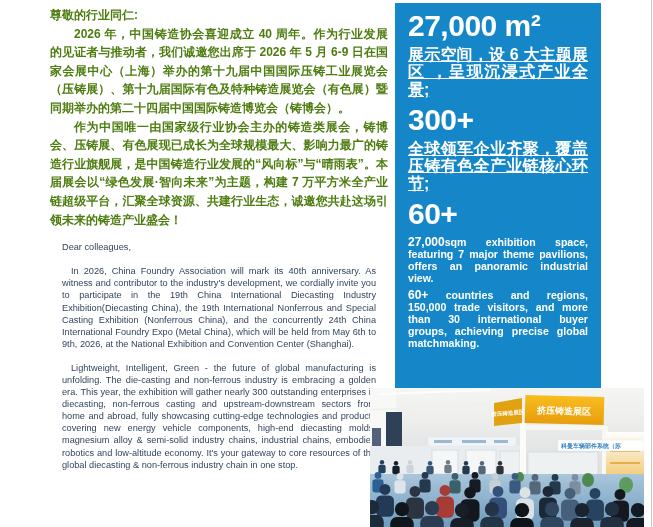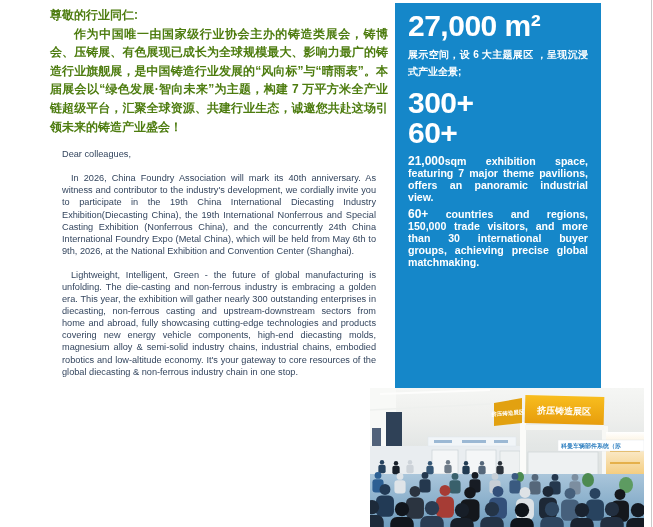--- a/index.html
+++ b/index.html
@@ -25,22 +25,23 @@
   
   .stats-panel{
     position:absolute;left:395px;top:3px;width:206px;height:498px;
     background:#1587c9;color:#ffffff;box-sizing:border-box;
     padding:8px 13px 0 13px;overflow:hidden;
   }
   .stat-num{
     font-size:30px;font-weight:bold;line-height:1.02;letter-spacing:-0.5px;
   }
   .stat-desc{
-    font-size:10px;font-weight:bold;line-height:17.5px;margin:4px 0 7px 0;
+    font-size:16px;font-weight:bold;line-height:17.5px;margin:4px 0 7px 0;
     text-align:justify;
+    text-decoration:underline;
   }
   .stats-en{margin-top:6px;}
   .stats-en p{
     margin:0 0 4px 0;font-size:10.6px;font-weight:bold;line-height:12.2px;
     text-align:justify;word-spacing:1px;
   }
   .stats-en .lead{font-size:12px;}
   
   .photo{
     position:absolute;left:370px;top:388px;width:274px;height:139px;overflow:hidden;
@@ -51,40 +52,42 @@
   .page-edge{
     position:absolute;left:651px;top:0;width:1px;height:527px;background:#c9c9c9;
   }
 </style>
 </head>
 <body>
 
 <div class="letter">
   <div class="letter-cn">
     <p>尊敬的行业同仁:</p>
+    <p class="indent">2026 年，中国铸造协会喜迎成立 40 周年。作为行业发展的见证者与推动者，我们诚邀您出席于 2026 年 5 月 6-9 日在国家会展中心（上海）举办的第十九届中国国际压铸工业展览会（压铸展）、第十九届国际有色及特种铸造展览会（有色展）暨同期举办的第二十四届中国国际铸造博览会（铸博会）。</p>
     <p class="indent">作为中国唯一由国家级行业协会主办的铸造类展会，铸博会、压铸展、有色展现已成长为全球规模最大、影响力最广的铸造行业旗舰展，是中国铸造行业发展的“风向标”与“晴雨表”。本届展会以“绿色发展·智向未来”为主题，构建 7 万平方米全产业链超级平台，汇聚全球资源、共建行业生态，诚邀您共赴这场引领未来的铸造产业盛会！</p>
   </div>
   <div class="letter-en">
     <p class="salut">Dear colleagues,</p>
     <p>In 2026, China Foundry Association will mark its 40th anniversary. As witness and contributor to the industry's development, we cordially invite you to participate in the 19th China International Diecasting Industry Exhibition(Diecasting China), the 19th International Nonferrous and Special Casting Exhibition (Nonferrous China), and the concurrently 24th China International Foundry Expo (Metal China), which will be held from May 6th to 9th, 2026, at the National Exhibition and Convention Center (Shanghai).</p>
     <p>Lightweight, Intelligent, Green - the future of global manufacturing is unfolding. The die-casting and non-ferrous industry is embracing a golden era. This year, the exhibition will gather nearly 300 outstanding enterprises in diecasting, non-ferrous casting and upstream-downstream sectors from home and abroad, fully showcasing cutting-edge technologies and products covering new energy vehicle components, high-end diecasting molds, magnesium alloy &amp; semi-solid industry chains, industrial chains, embodied robotics and low-altitude economy. It's your gateway to core resources of the global diecasting &amp; non-ferrous industry chain in one stop.</p>
 
   </div>
 </div>
 
 <div class="stats-panel">
   <div class="stat-num">27,000 m²</div>
   <div class="stat-desc">展示空间，设 6 大主题展区 ，呈现沉浸式产业全景;</div>
 
   <div class="stat-num">300+</div>
+  <div class="stat-desc">全球领军企业齐聚，覆盖压铸有色全产业链核心环节;</div>
 
   <div class="stat-num">60+</div>
 
   <div class="stats-en">
-    <p><span class="lead">21,000</span><span>sqm exhibition space, featuring 7 major theme pavilions, offers an panoramic industrial view.</span></p>
+    <p><span class="lead">27,000</span><span>sqm exhibition space, featuring 7 major theme pavilions, offers an panoramic industrial view.</span></p>
     <p><span class="lead">60+</span><span> countries and regions, 150,000 trade visitors, and more than 30 international buyer groups, achieving precise global matchmaking.</span></p>
   </div>
 </div>
 
 <div class="photo">
   <svg width="274" height="139" viewBox="0 0 274 139" xmlns="http://www.w3.org/2000/svg">
     <defs>
       <linearGradient id="gy" x1="0" y1="0" x2="0" y2="1">
         <stop offset="0" stop-color="#f8bd1e"></stop>
           <stop offset="1" stop-color="#e79d0c"></stop>

